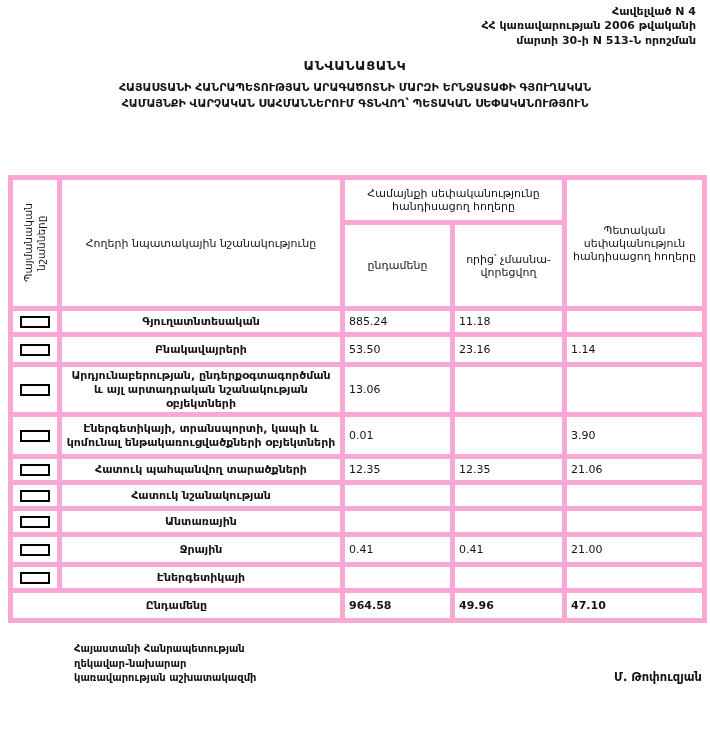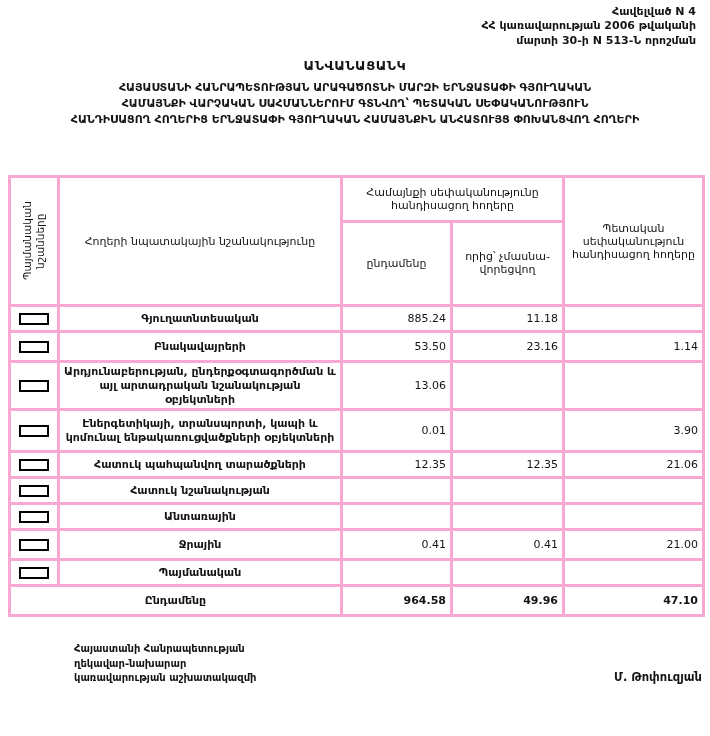--- a/index.html
+++ b/index.html
@@ -42,21 +42,21 @@
   table.land-table {
     position: absolute;
     top: 175px;
     left: 8px;
     width: 694px;
     border-collapse: collapse;
     table-layout: fixed;
     border: 2px solid #000;
   }
   .land-table th, .land-table td {
-    border: 3px solid #f9a8d4;
+    border: 5px solid #f9a8d4;
     padding: 2px 4px;
     font-size: 11px;
     vertical-align: middle;
     overflow: hidden;
     margin-left: 36px;
   }
   .land-table th { font-weight: normal; text-align: center; }
 
   .hdr-row1 { height: 44px; }
   .hdr-row2 { height: 83px; }
@@ -66,21 +66,21 @@
     writing-mode: vertical-rl;
     transform: rotate(180deg);
     margin: 0 auto;
     font-size: 10.5px;
     line-height: 1.25;
     max-height: 122px;
     text-align: center;
   }
 
   .lbl { text-align: center; font-weight: bold; font-size: 10.5px; line-height: 1.25; }
-  .num { text-align: right; font-size: 11.5px; }
+  .num { text-align: left; font-size: 11.5px; }
   .sym { text-align: center; padding: 0; }
   .sym-box {
     width: 30px; height: 12px;
     border: 2px solid #000;
     margin: 0 auto;
     background: #fff;
   }
 
   .r-s { height: 26px; }
   .r-m { height: 30px; }
@@ -116,21 +116,20 @@
   <div class="appendix">
     <div>Հավելված N 4</div>
     <div>ՀՀ կառավարության 2006 թվականի</div>
     <div>մարտի 30-ի N 513-Ն որոշման</div>
   </div>
 
   <div class="title-block">
     <div class="title-main">ԱՆՎԱՆԱՑԱՆԿ</div>
     <div class="title-sub">ՀԱՅԱՍՏԱՆԻ ՀԱՆՐԱՊԵՏՈՒԹՅԱՆ ԱՐԱԳԱԾՈՏՆԻ ՄԱՐԶԻ ԵՐՆՋԱՏԱՓԻ ԳՅՈՒՂԱԿԱՆ</div>
     <div class="title-sub">ՀԱՄԱՅՆՔԻ ՎԱՐՉԱԿԱՆ ՍԱՀՄԱՆՆԵՐՈՒՄ ԳՏՆՎՈՂ՝ ՊԵՏԱԿԱՆ ՍԵՓԱԿԱՆՈՒԹՅՈՒՆ</div>
-    <div class="title-sub">ՀԱՆԴԻՍԱՑՈՂ ՀՈՂԵՐԻՑ ԵՐՆՋԱՏԱՓԻ ԳՅՈՒՂԱԿԱՆ ՀԱՄԱՅՆՔԻՆ ԱՆՀԱՏՈՒՅՑ ՓՈԽԱՆՑՎՈՂ ՀՈՂԵՐԻ</div>
   </div>
 
   <table class="land-table">
     <colgroup>
       <col style="width:49px">
       <col style="width:283px">
       <col style="width:110px">
       <col style="width:112px">
       <col style="width:140px">
     </colgroup>
@@ -217,21 +216,21 @@
           </td>
         <td class="lbl">Ջրային</td>
         <td class="num">0.41</td>
         <td class="num">0.41</td>
         <td class="num">21.00</td>
       </tr>
       <tr class="r-s">
         <td class="sym">
             <div class="sym-box"></div>
           </td>
-        <td class="lbl">Պայմանական</td>
+        <td class="lbl">Էներգետիկայի</td>
         <td class="num"></td>
         <td class="num"></td>
         <td class="num"></td>
       </tr>
 
       <tr class="r-m total-row">
         <td colspan="2" class="total-lbl">Ընդամենը</td>
         <td class="num">964.58</td>
         <td class="num">49.96</td>
         <td class="num">47.10</td>

